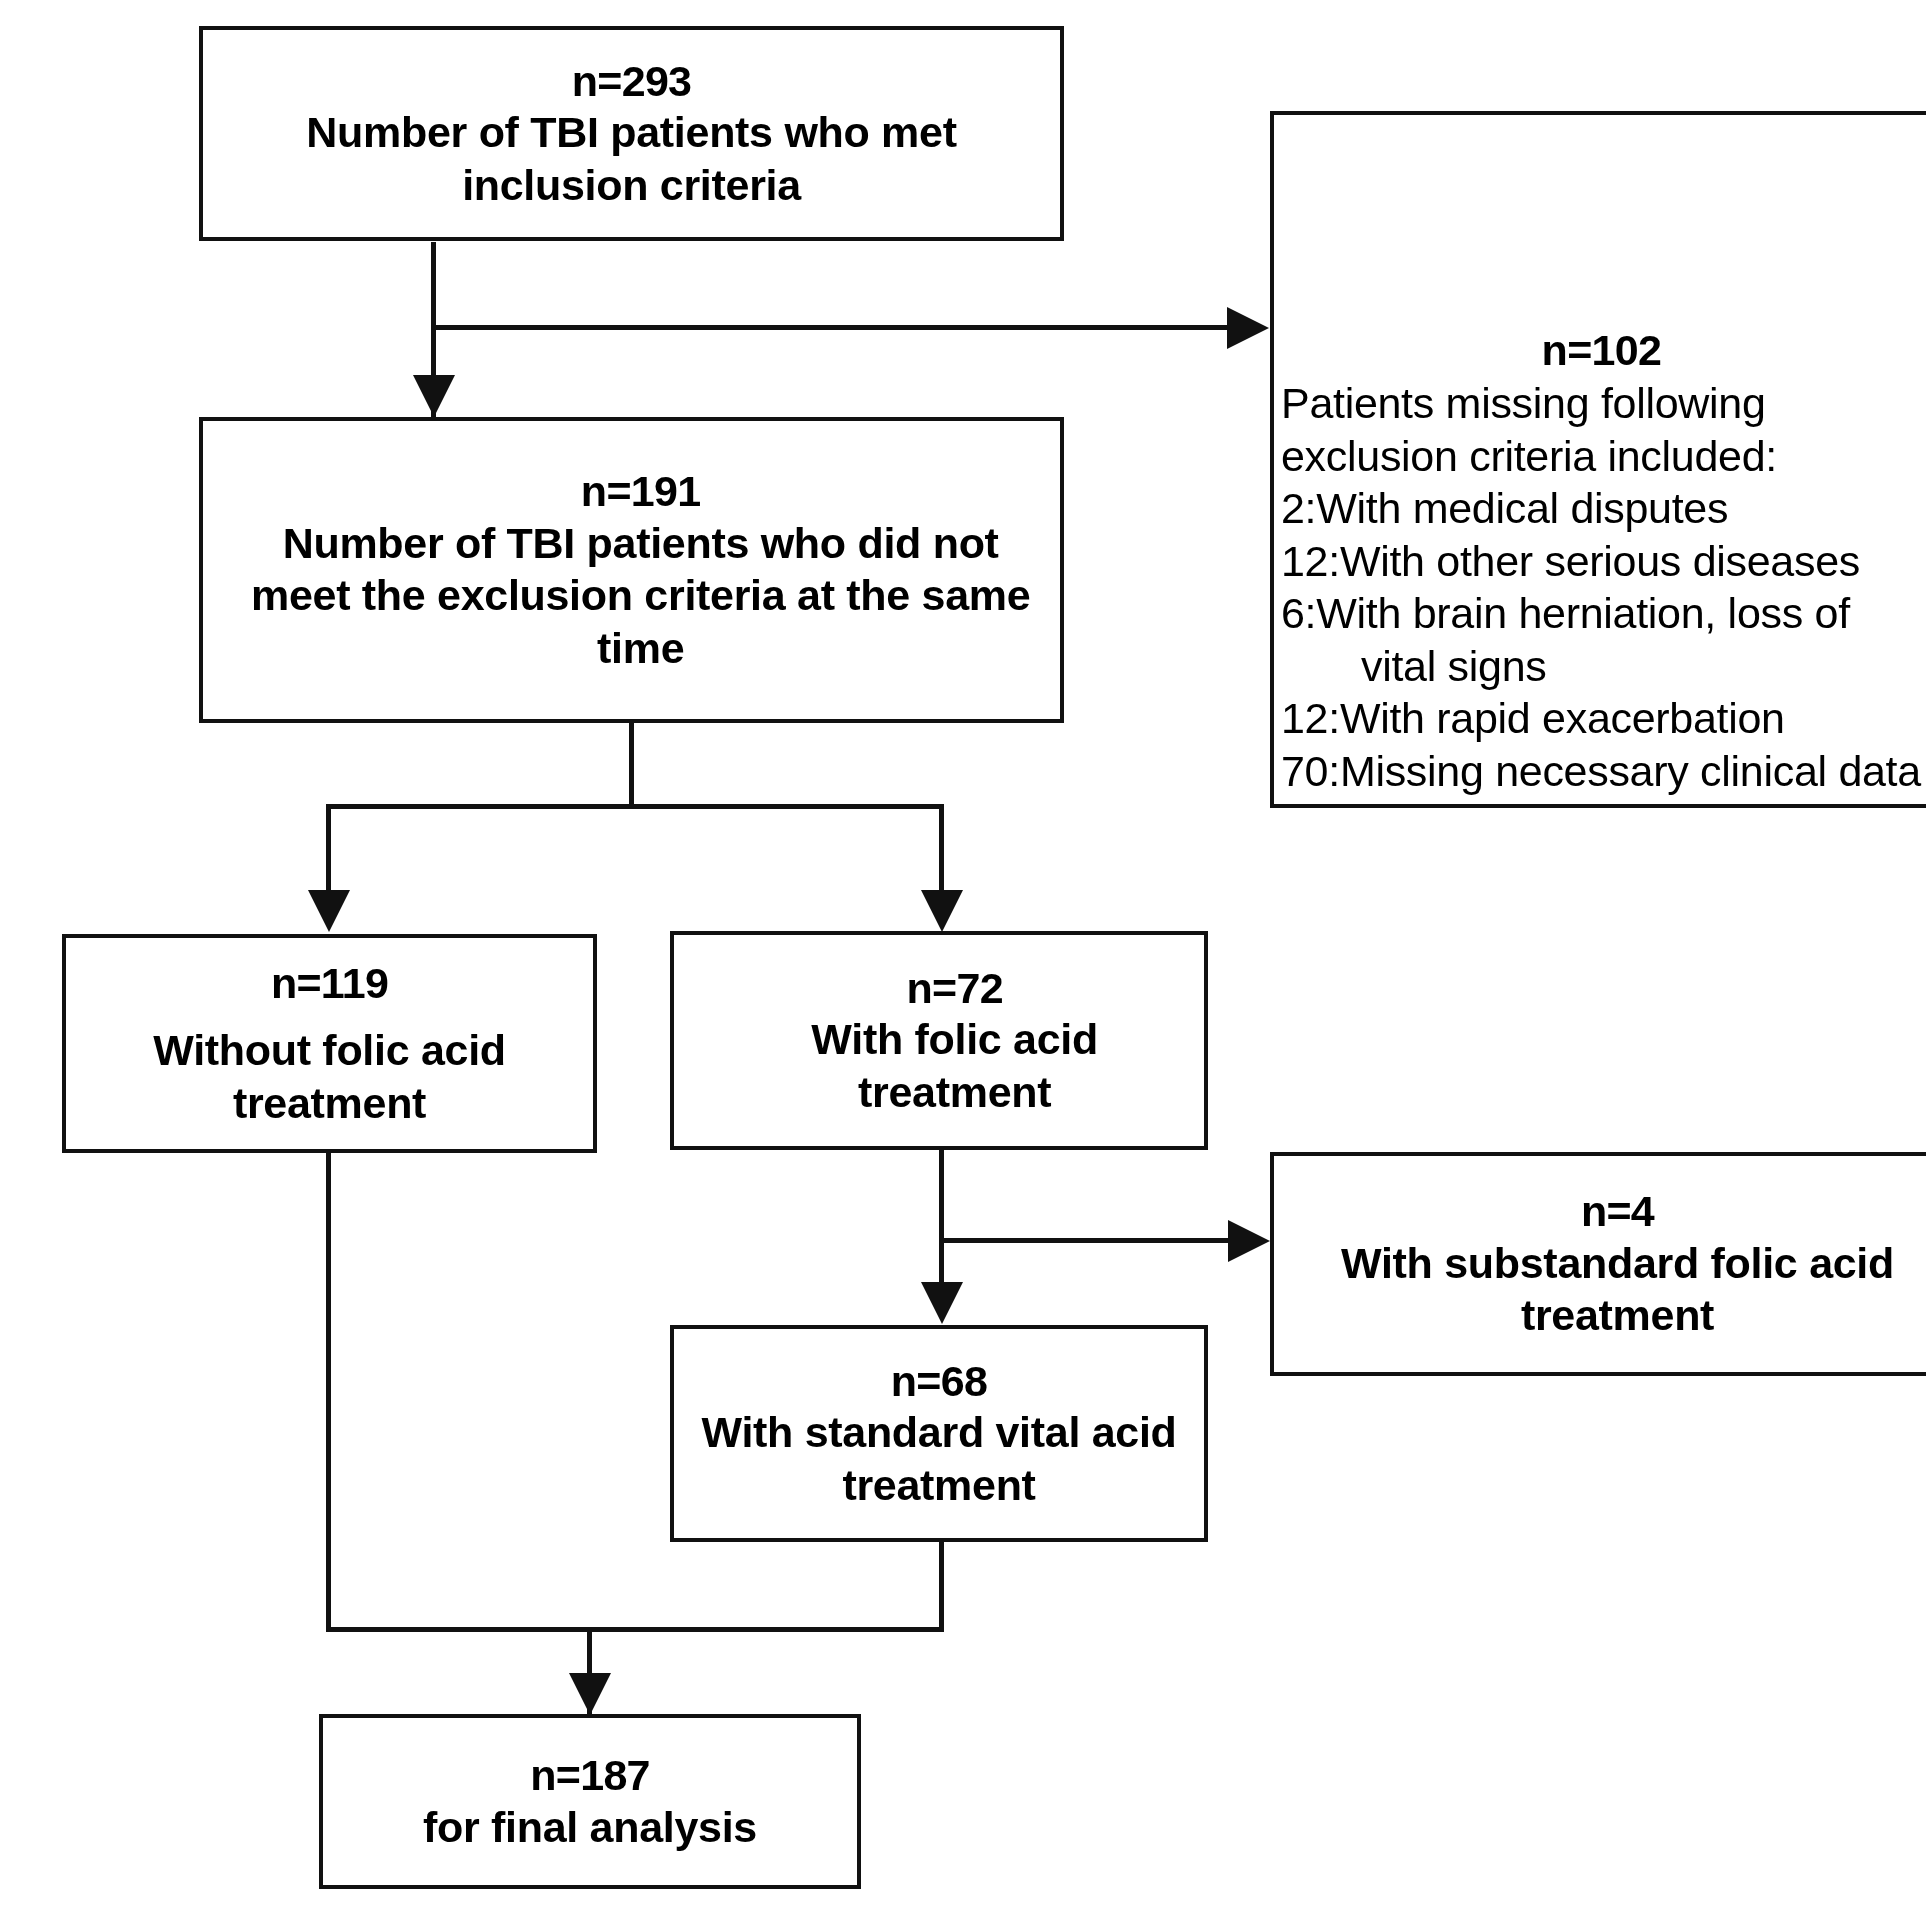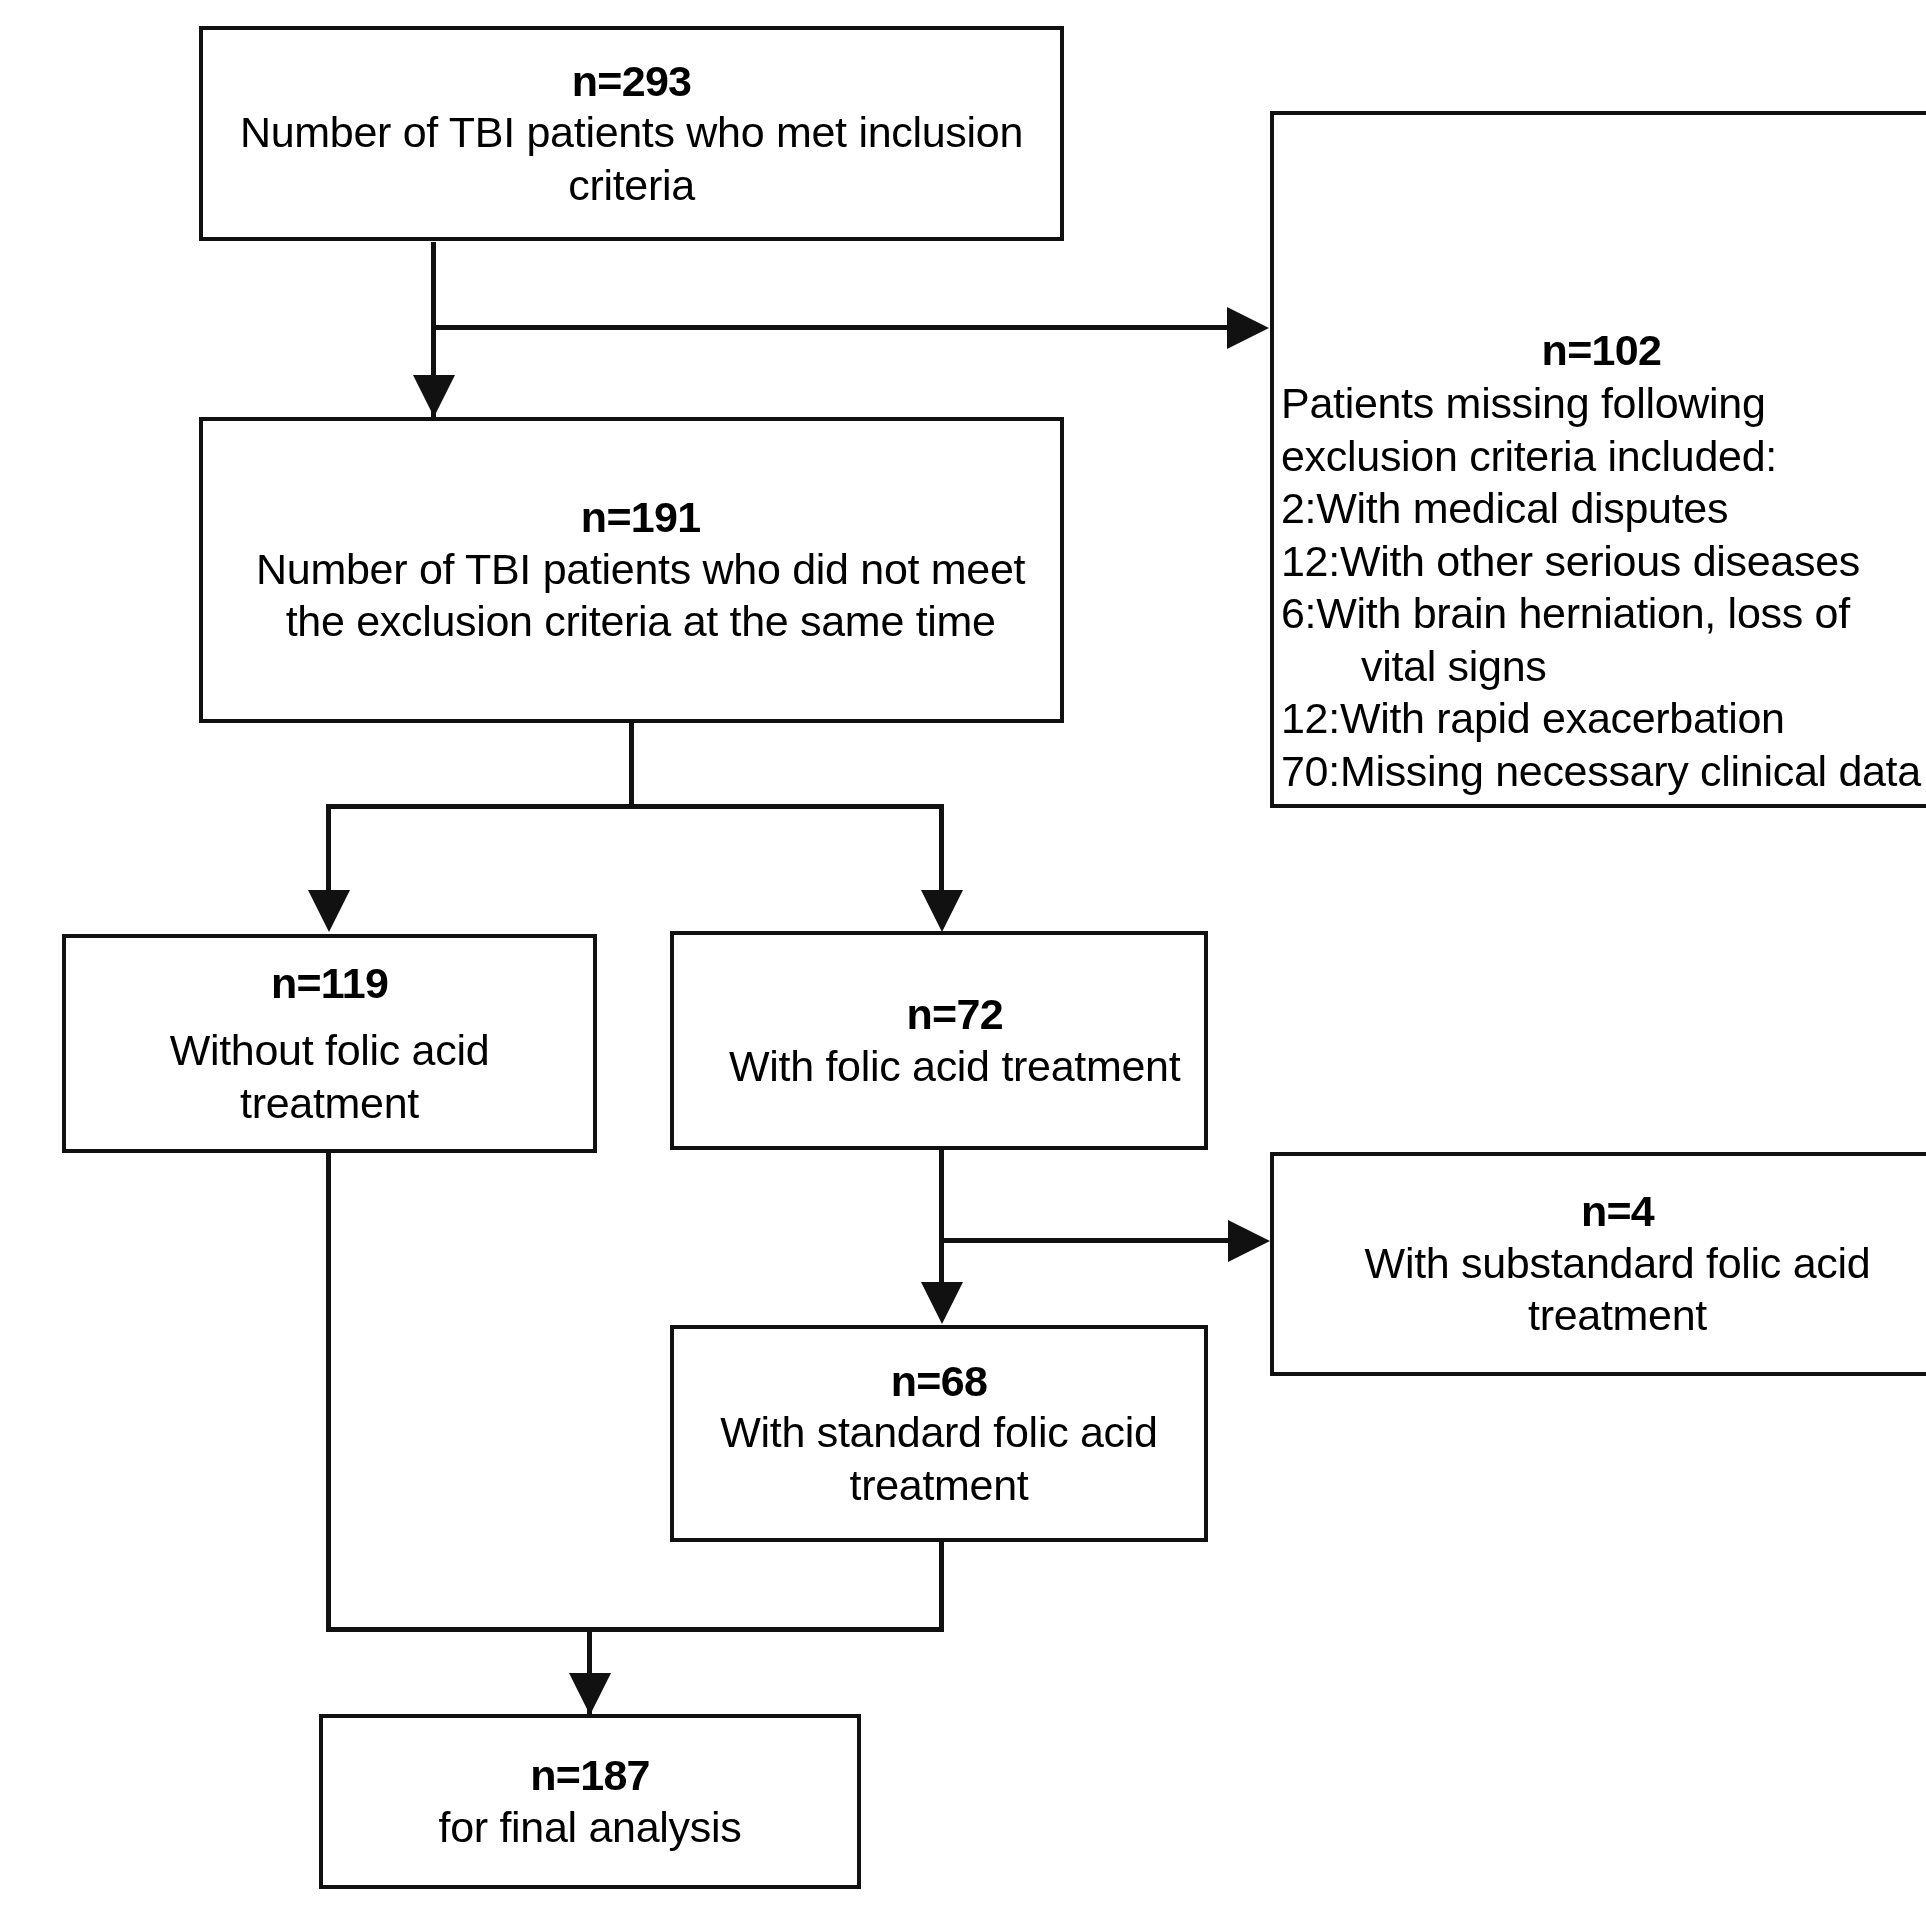--- a/index.html
+++ b/index.html
@@ -29,21 +29,21 @@
     padding:5.6px 9.7px;
   }
   .node .n-label{
     font-weight:bold;
     font-size:43px;
     line-height:1.18;
     letter-spacing:-0.7px;
     white-space:nowrap;
   }
   .node .n-text{
-    font-weight:400;
+    font-weight:700;
     font-size:43px;
     line-height:1.22;
     letter-spacing:-0.3px;
   }
   
   .node.listbox{
     align-items:stretch;
     justify-content:flex-end;
     padding:7px 4.2px 7px 7px;
   }
@@ -155,21 +155,21 @@
     <div class="n-text">With folic acid treatment</div>
   </div>
 
   <div class="node" style="left:1222px; top:1152px; width:695px; height:224px;">
     <div class="n-label">n=4</div>
     <div class="n-text">With substandard folic acid treatment</div>
   </div>
 
   <div class="node" style="left:622px; top:1325px; width:538px; height:217px;">
     <div class="n-label">n=68</div>
-    <div class="n-text">With standard folic acid treatment</div>
+    <div class="n-text">With standard vital acid treatment</div>
   </div>
 
   <div class="node" style="left:271px; top:1714px; width:542px; height:175px;">
     <div class="n-label">n=187</div>
     <div class="n-text">for final analysis</div>
   </div>
 
 </div>
 
 

